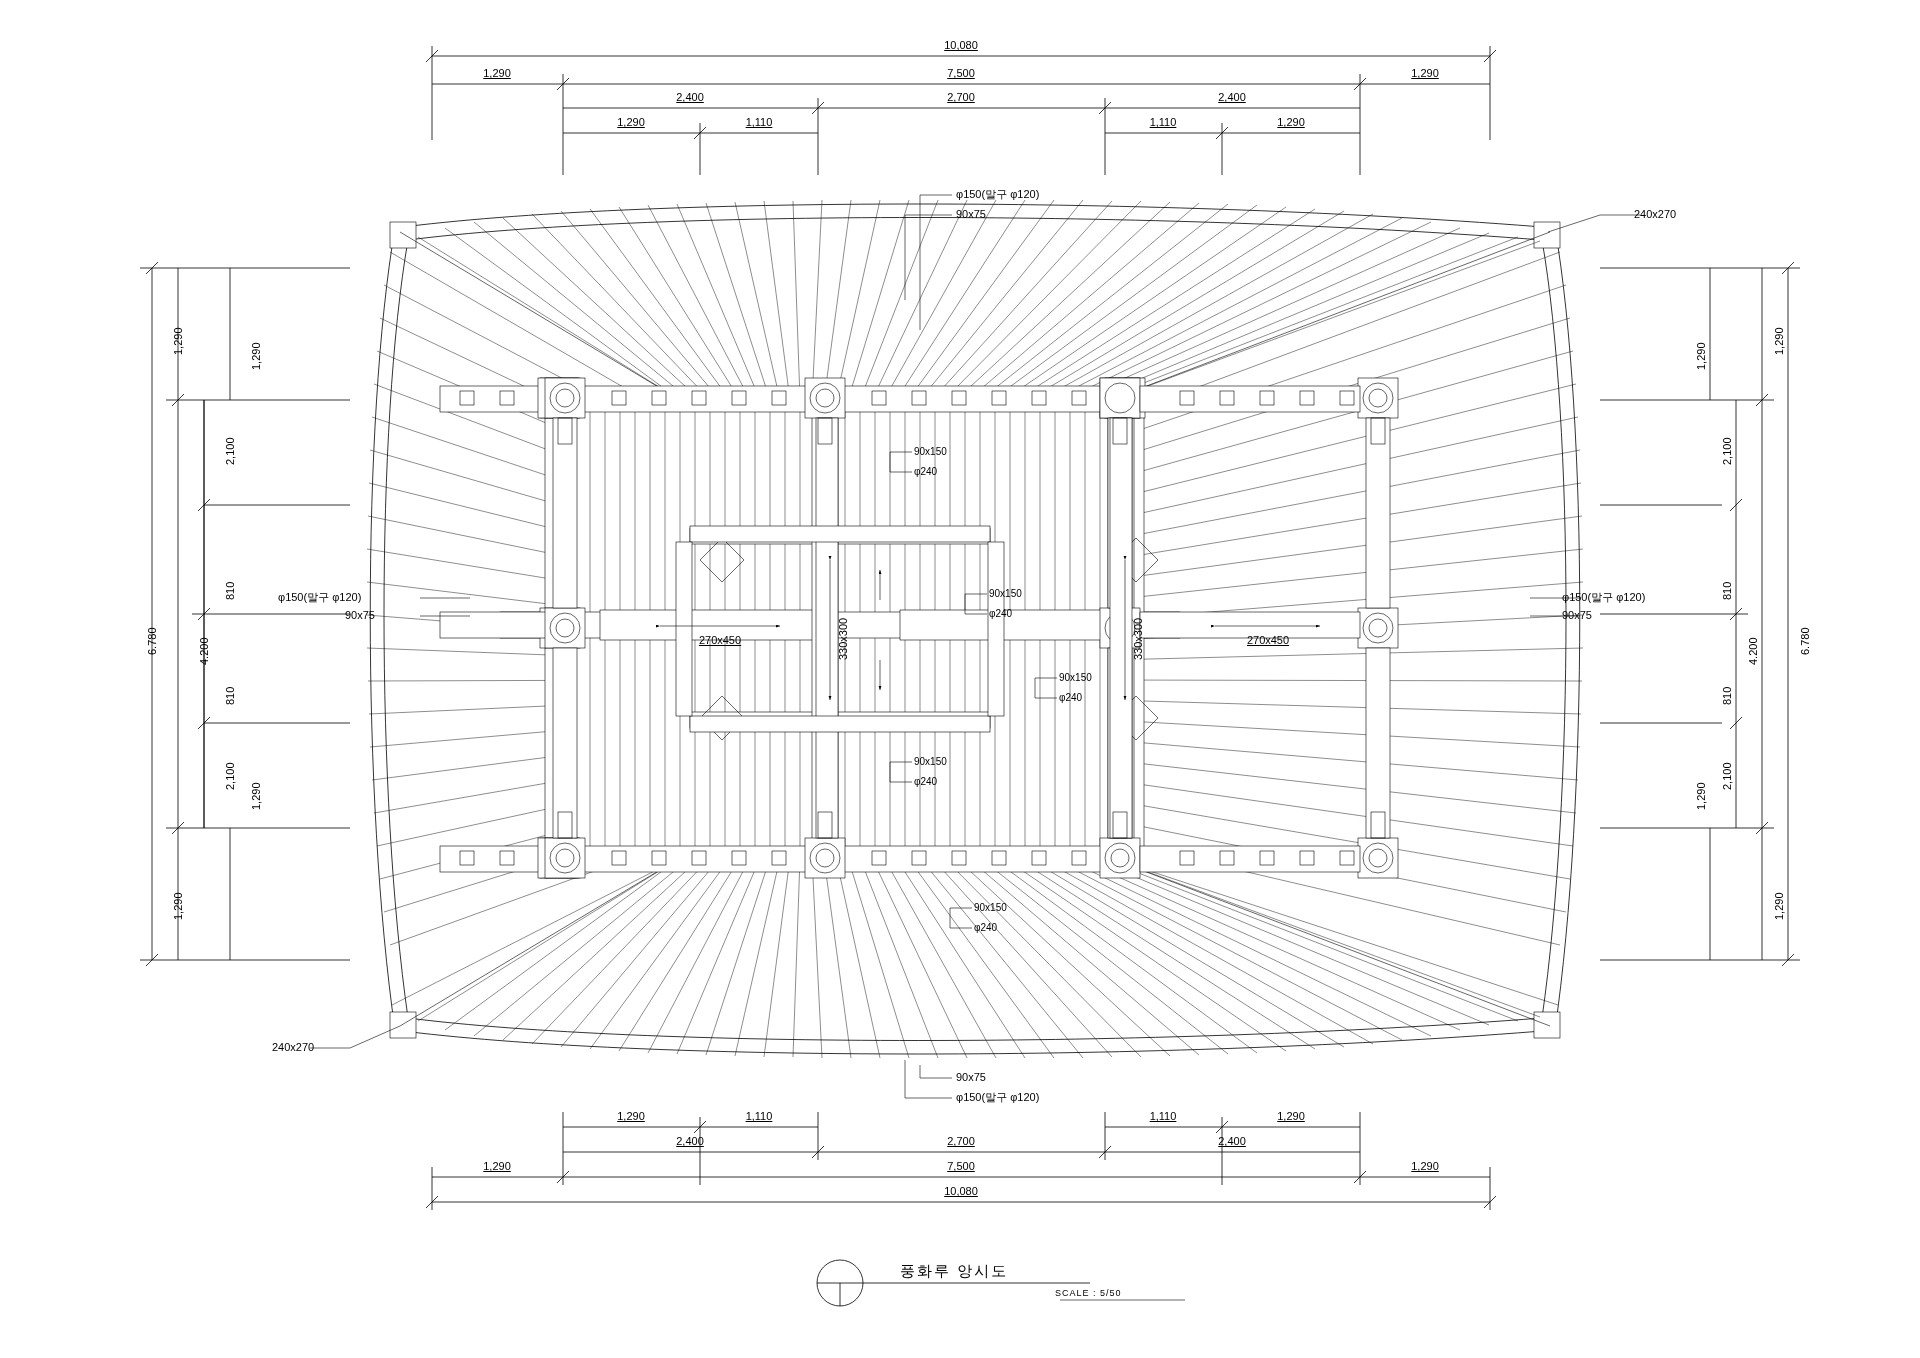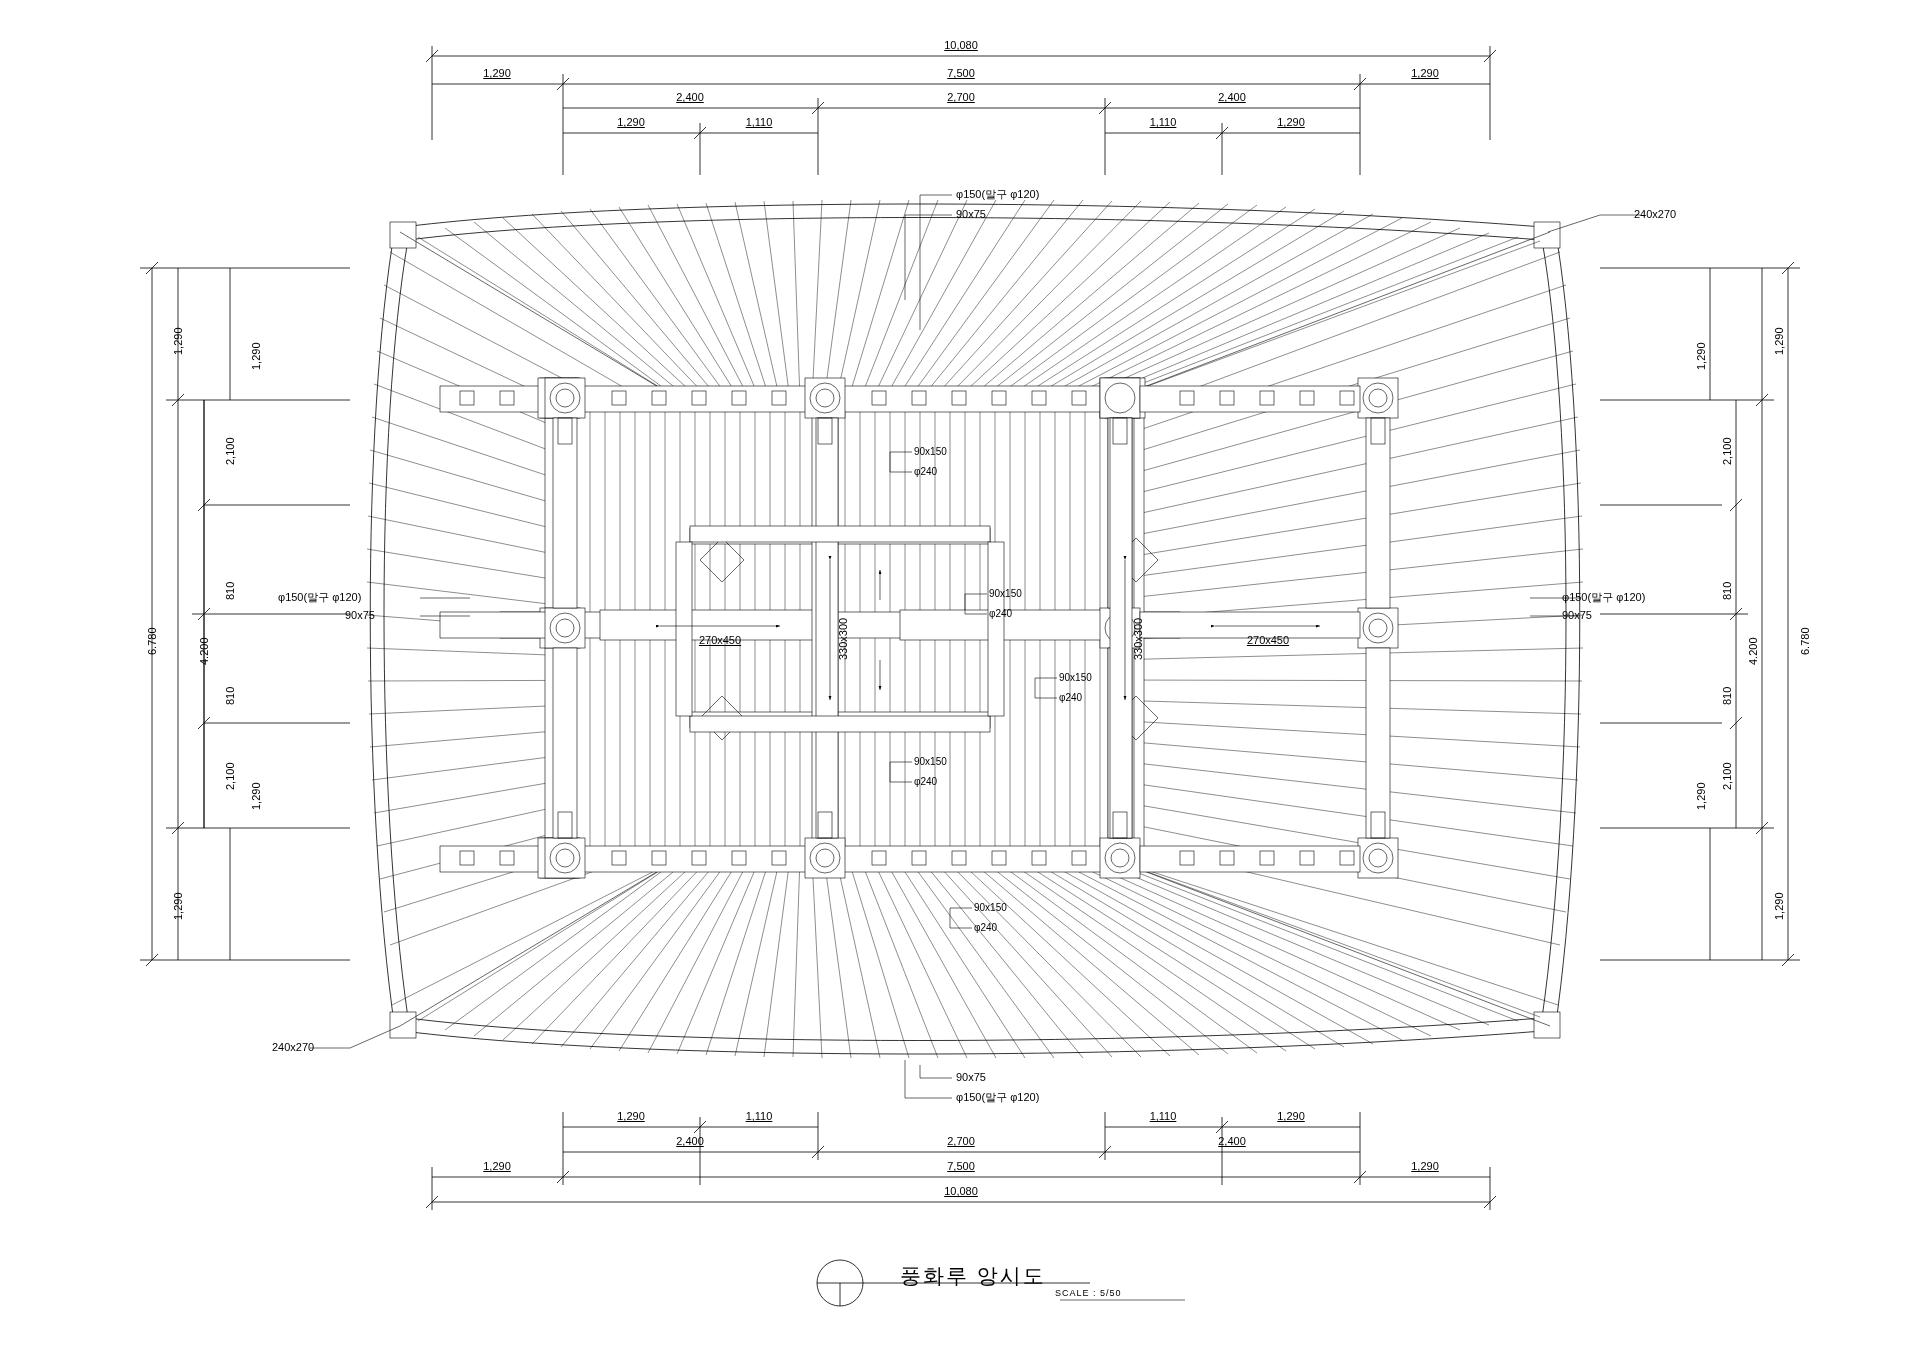--- a/index.html
+++ b/index.html
@@ -7,21 +7,21 @@
   #sheet{position:absolute;left:0;top:0;width:1920px;height:1358px;overflow:hidden;}
   .lbl{position:absolute;font-size:11px;line-height:11px;white-space:nowrap;color:#000;}
   .lbl.c{transform:translateX(-50%);text-decoration:underline;}
   .lbl.sm{font-size:10px;}
   .lbl.v{transform:rotate(-90deg);transform-origin:left top;}
   svg{position:absolute;left:0;top:0;}
   .ln{stroke:#000;stroke-width:0.8;fill:none;}
   .lnt{stroke:#000;stroke-width:0.6;fill:none;}
   .lnf{stroke:#000;stroke-width:0.45;fill:none;}
   .fillw{fill:#ffffff;stroke:#000;stroke-width:0.6;}
-  .title{position:absolute;font-size:21px;letter-spacing:2px;}
+  .title{position:absolute;font-size:15px;letter-spacing:2px;}
   .subtitle{position:absolute;font-size:9px;letter-spacing:1px;}
   .tick{stroke:#000;stroke-width:0.8;}
 </style>
 </head>
 <body>
 
 <div id="sheet">
 
   <svg width="1920" height="1358">
     <defs>

